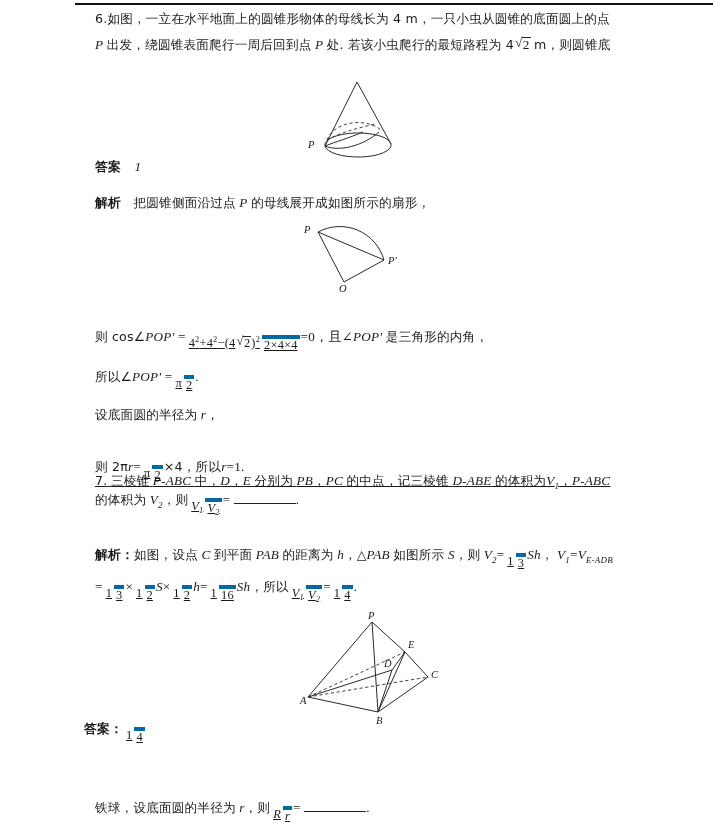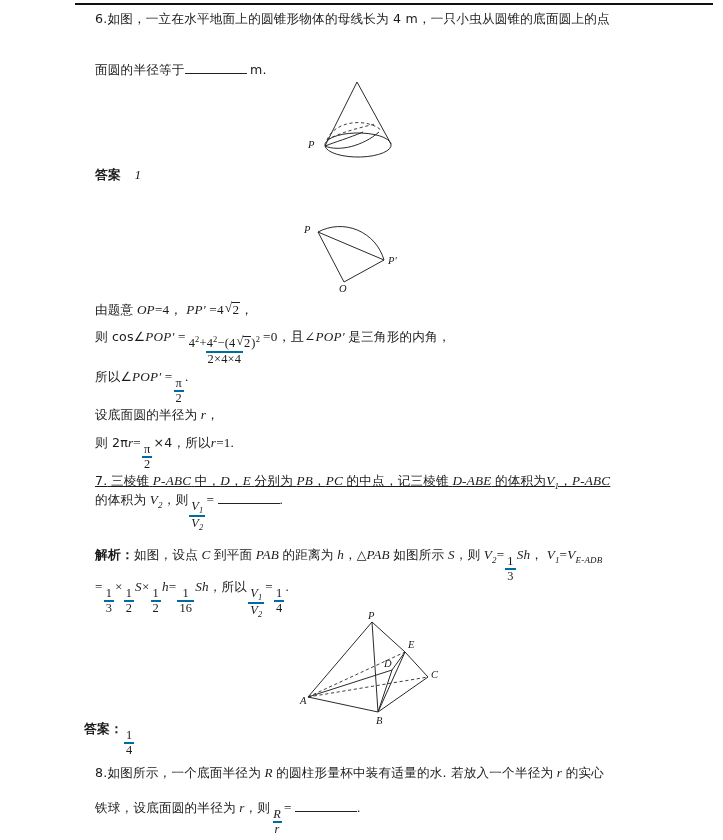--- a/index.html
+++ b/index.html
@@ -43,29 +43,30 @@
   .blank {
     display: inline-block;
     border-bottom: 1px solid #222;
     height: 0.85em;
     vertical-align: baseline;
   }
 
   
   .frac {
     display: inline-flex;
-    flex-direction: column;
+    flex-direction: row;
     align-items: center;
     vertical-align: -0.48em;
     font-size: 0.94em;
     line-height: 1.02;
     margin: 0 1px;
+    text-decoration: underline;
   }
   .frac > .num { padding: 0 2px; }
-  .frac > .den { padding: 0 2px; border-top: 2px solid #0369a1; }
+  .frac > .den { padding: 0 2px; border-top: 4px solid #0369a1; }
 
   
   .rad {
     display: inline-block;
     position: relative;
     padding-left: 0.52em;
     margin-left: 1px;
   }
   .rad::before {
     content: "\221A";
@@ -92,72 +93,75 @@
 <body>
 
 <div class="page">
 
   <div class="top-rule"></div>
 
   <div class="line" style="left:95px; top:12px;">
     <span class="cn">6.</span><span class="cn">如图，一立在水平地面上的圆锥形物体的母线长为 4 m，一只小虫从圆锥的底面圆上的点</span>
   </div>
 
-
-  <div class="line" style="left:95px; top:62px;">
-    <span class="cn">面圆的半径等于</span><span class="blank" style="width:62px;"></span>
-    <span class="cn">m.</span>
-  </div>
+  <div class="line" style="left:95px; top:37px;">
+    <span class="it">P</span>
+    <span class="cn">出发，绕圆锥表面爬行一周后回到点</span>
+    <span class="it">P</span>
+    <span class="cn">处. 若该小虫爬行的最短路程为 4</span><span class="rad"><span>2</span></span>
+    <span class="cn">m，则圆锥底</span>
+  </div>
+
 
   <div class="fig" style="left:305px; top:82px;">
     <svg width="150" height="80" viewBox="0 0 150 80">
 
       <path class="fl" d="M52 0 L20 64"></path>
       <path class="fl" d="M52 0 L86 62"></path>
 
       <path class="fl" d="M20 64 A 33 12 0 0 0 86 62"></path>
 
       <path class="fl" d="M20 64 A 33 12 0 0 1 86 62"></path>
 
       <path class="fl-d" d="M22 58 C 30 38, 62 36, 76 48"></path>
       <path class="fl-d" d="M22 58 C 36 50, 54 46, 70 42"></path>
 
       <path class="fl" d="M20 64 C 34 70, 58 64, 74 50"></path>
       <path class="fl" d="M20 64 C 30 60, 44 56, 58 50"></path>
       <text class="lbl" x="3" y="66">P</text>
     </svg>
   </div>
 
-  <div class="line" style="left:95px; top:168px;text-align:right;">
+  <div class="line" style="left:95px; top:160px;text-align:right;">
     <span class="cnb">答案</span>
     <span style="display:inline-block;width:10px;"></span><span class="it">1</span>
   </div>
 
+  <div class="line" style="left:95px; top:196px;">
+    <span class="cnb">解析</span>
+    <span style="display:inline-block;width:9px;"></span><span class="cn">把圆锥侧面沿过点</span>
+    <span class="it">P</span>
+    <span class="cn">的母线展开成如图所示的扇形，</span>
+  </div>
 
   <div class="fig" style="left:296px; top:218px;">
     <svg width="130" height="72" viewBox="0 0 130 72">
 
       <path class="fl" d="M22 14 A 46 46 0 0 1 88 42"></path>
 
       <path class="fl" d="M22 14 L48 64"></path>
       <path class="fl" d="M88 42 L48 64"></path>
 
       <path class="fl" d="M22 14 L88 42"></path>
       <text class="lbl" x="8" y="15">P</text>
       <text class="lbl" x="92" y="46">P'</text>
       <text class="lbl" x="43" y="74">O</text>
     </svg>
   </div>
 
-  <div class="line" style="left:95px; top:302px;">
-    <span class="cn">由题意</span>
-    <span class="it">OP</span><span>=4，</span>
-    <span class="it">PP'</span>
-    <span>=4</span><span class="rad"><span>2</span></span><span class="cn">，</span>
-  </div>
 
   <div class="line" style="left:95px; top:330px;">
     <span class="cn">则 cos∠</span><span class="it">POP'</span>
     <span>=</span><span class="frac">
       <span class="num"><span>4</span><sup class="e">2</sup><span>+4</span><sup class="e">2</sup><span>−(4</span><span class="rad"><span>2</span></span><span>)</span><sup class="e">2</sup></span>
       <span class="den">2×4×4</span>
     </span><span>=0，且∠</span><span class="it">POP'</span>
     <span class="cn">是三角形的内角，</span>
   </div>
 
@@ -167,21 +171,21 @@
       <span class="num">π</span>
       <span class="den">2</span>
     </span><span>.</span>
   </div>
 
   <div class="line" style="left:95px; top:408px;text-align:center;">
     <span class="cn">设底面圆的半径为</span>
     <span class="it">r</span><span class="cn">，</span>
   </div>
 
-  <div class="line" style="left:95px; top:436px;">
+  <div class="line" style="left:95px; top:460px;">
     <span class="cn">则 2π</span><span class="it">r</span><span>=</span><span class="frac">
       <span class="num">π</span>
       <span class="den">2</span>
     </span><span class="cn">×4，所以</span><span class="it">r</span><span>=1.</span>
   </div>
 
   <div class="line" style="left:95px; top:474px;text-decoration:underline;">
     <span class="cn">7.</span>
     <span class="cn">三棱锥</span>
     <span class="it">P-ABC</span>
@@ -267,27 +271,20 @@
     </svg>
   </div>
 
   <div class="line" style="left:84px; top:722px;">
     <span class="cnb">答案：</span><span class="frac">
       <span class="num">1</span>
       <span class="den">4</span>
     </span>
   </div>
 
-  <div class="line" style="left:95px; top:766px;">
-    <span class="cn">8.</span><span class="cn">如图所示，一个底面半径为</span>
-    <span class="it">R</span>
-    <span class="cn">的圆柱形量杯中装有适量的水. 若放入一个半径为</span>
-    <span class="it">r</span>
-    <span class="cn">的实心</span>
-  </div>
 
   <div class="line" style="left:95px; top:800px;">
     <span class="cn">铁球，设底面圆的半径为</span>
     <span class="it">r</span><span class="cn">，则</span><span class="frac">
       <span class="num it">R</span>
       <span class="den it">r</span>
     </span><span>=</span>
     <span class="blank" style="width:62px;"></span><span>.</span>
   </div>
 

